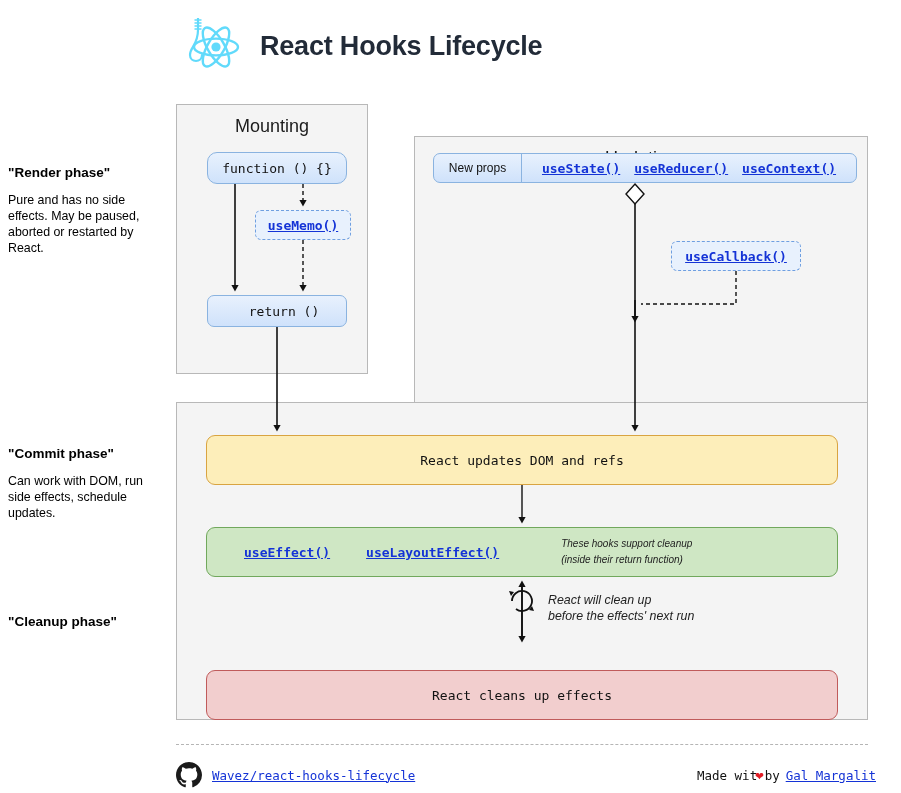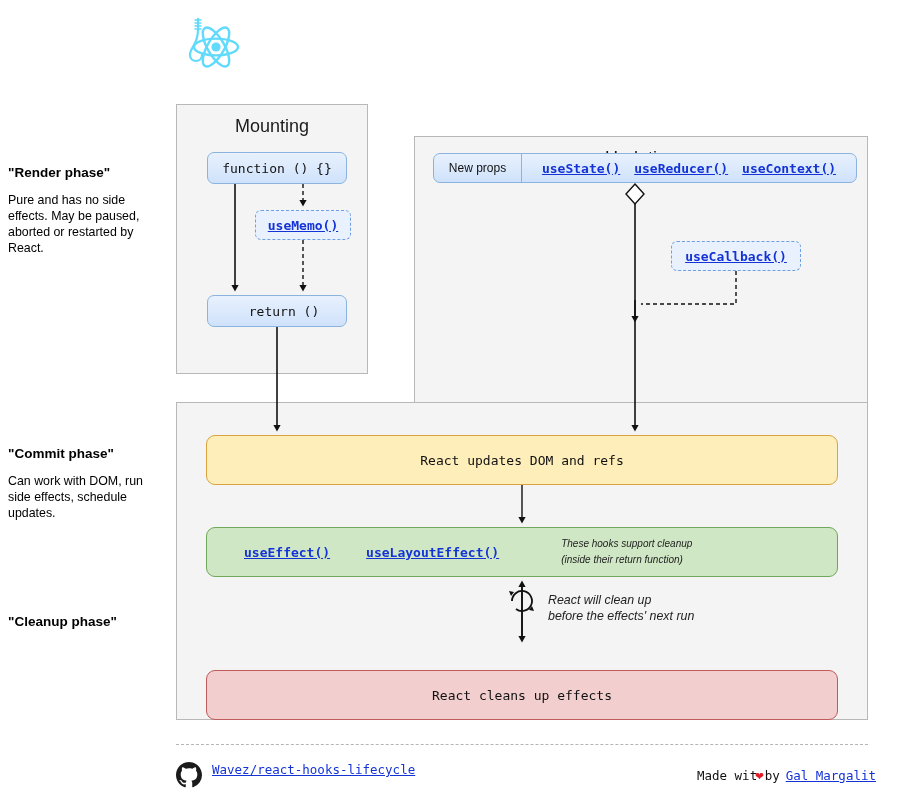--- a/index.html
+++ b/index.html
@@ -105,21 +105,21 @@
   }
   .hook-link {
     color: #1433d6;
     text-decoration: underline;
     font-family: "DejaVu Sans Mono", monospace;
     font-size: 13px;
     font-weight: bold;
     white-space: nowrap;
   }
 
-  #box-function { left: 207px; top: 152px; width: 140px; height: 32px; }
+  #box-function { left: 207px; top: 152px; width: 140px; height: 32px; border-radius: 10px; }
   #box-usememo  { left: 255px; top: 210px; width: 96px;  height: 30px; }
   #box-return   { left: 207px; top: 295px; width: 140px; height: 32px; padding-left: 14px; }
 
   
   #box-props-row {
     position: absolute;
     left: 433px; top: 153px; width: 424px; height: 30px;
     display: flex;
     align-items: stretch;
     background: linear-gradient(#e8f1fd, #cfe2fb);
@@ -219,21 +219,21 @@
     left: 176px;
     top: 760px;
     width: 700px;
     height: 30px;
     display: flex;
     align-items: center;
     justify-content: space-between;
   }
   .footer-left {
     display: flex;
-    align-items: flex-start;
+    align-items: center;
     gap: 10px;
   }
   .footer-link {
     font-family: "DejaVu Sans Mono", monospace;
     font-size: 12.5px;
     color: #1433d6;
     text-decoration: underline;
     white-space: nowrap;
   }
   .footer-right {
@@ -260,20 +260,21 @@
     <path d="M18.5 9 H25.5 M18.5 12 H25.5 M18.5 15 H25.5 M18.5 18 H25.5" stroke="#61dafb" stroke-width="1.6" fill="none"></path>
     <path d="M22 19 C22 34, 14 36, 14 44 C14 52, 26 52, 26 44" stroke="#61dafb" stroke-width="2.2" fill="none" stroke-linecap="round"></path>
 
     <g transform="translate(40,36)">
       <ellipse rx="22" ry="8.4" fill="none" stroke="#61dafb" stroke-width="2.4"></ellipse>
       <ellipse rx="22" ry="8.4" fill="none" stroke="#61dafb" stroke-width="2.4" transform="rotate(60)"></ellipse>
       <ellipse rx="22" ry="8.4" fill="none" stroke="#61dafb" stroke-width="2.4" transform="rotate(120)"></ellipse>
       <circle r="4.6" fill="#61dafb"></circle>
     </g>
   </svg>
+  <div class="title-text">React Hooks Lifecycle</div>
 </div>
 
 <div class="phase-note" id="note-render">
   <div class="phase-title">"Render phase"</div>
   <div class="phase-desc">Pure and has no side effects. May be paused, aborted or restarted by React.</div>
 </div>
 <div class="phase-note" id="note-commit">
   <div class="phase-title">"Commit phase"</div>
   <div class="phase-desc">Can work with DOM, run side effects, schedule updates.</div>
 </div>

